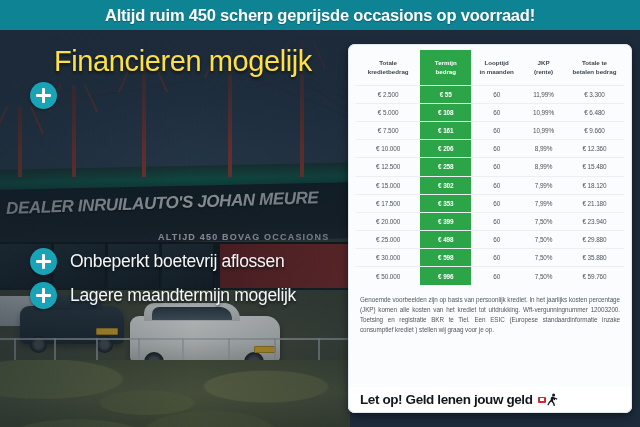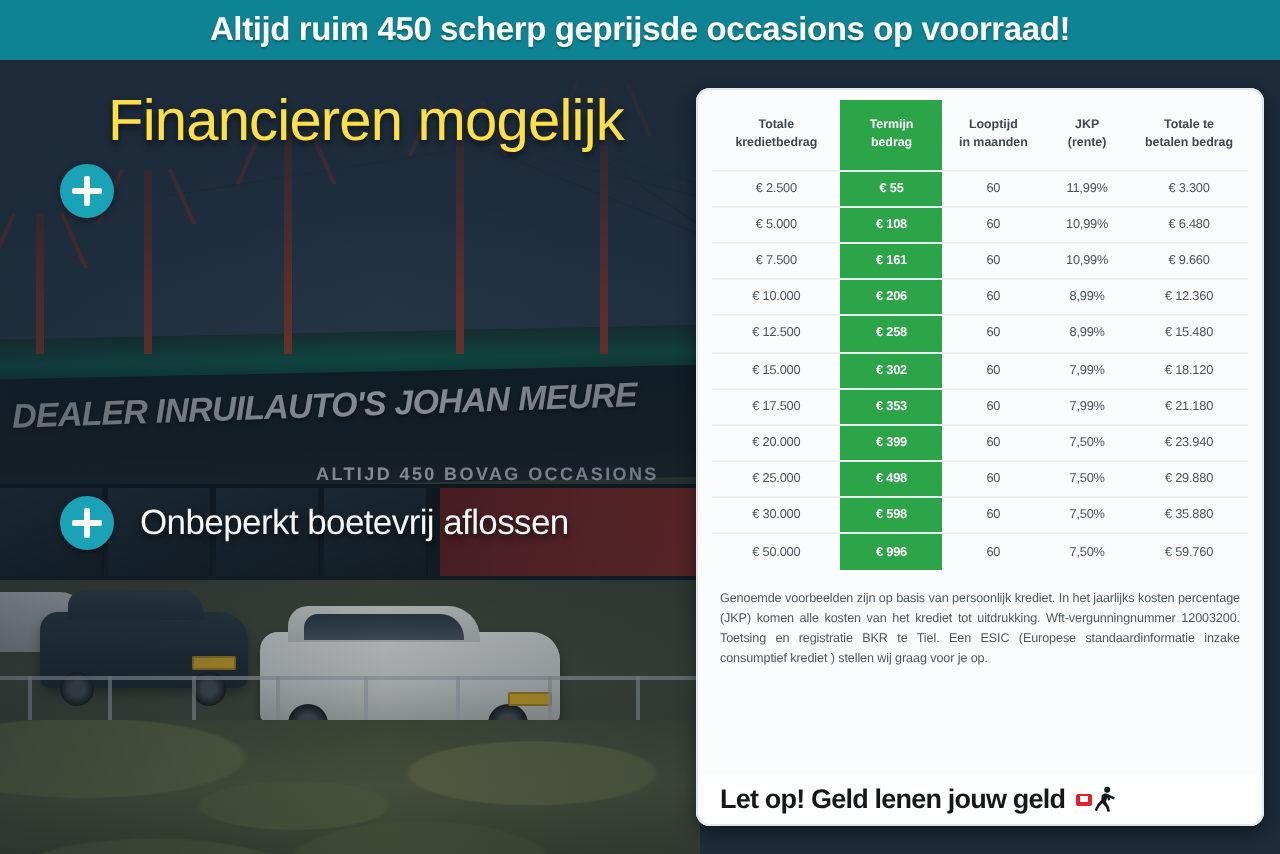--- a/index.html
+++ b/index.html
@@ -368,20 +368,24 @@
   <div class="left-col">
     <div class="plus-badge badge-head"></div>
     <div class="headline-block">
       <div class="headline-1">Financieren mogelijk</div>
     </div>
 
     <div class="bullet b1">
       <span class="plus-badge"></span>
       <span class="bullet-text">Onbeperkt boetevrij aflossen</span>
     </div>
+    <div class="bullet b2">
+      <span class="plus-badge"></span>
+      <span class="bullet-text">Lagere maandtermijn mogelijk</span>
+    </div>
   </div>
 
   <div class="card">
 
     <div class="table-area">
       <table class="rates">
         <colgroup>
           <col class="c1">
             <col class="c2">
             <col class="c3">

